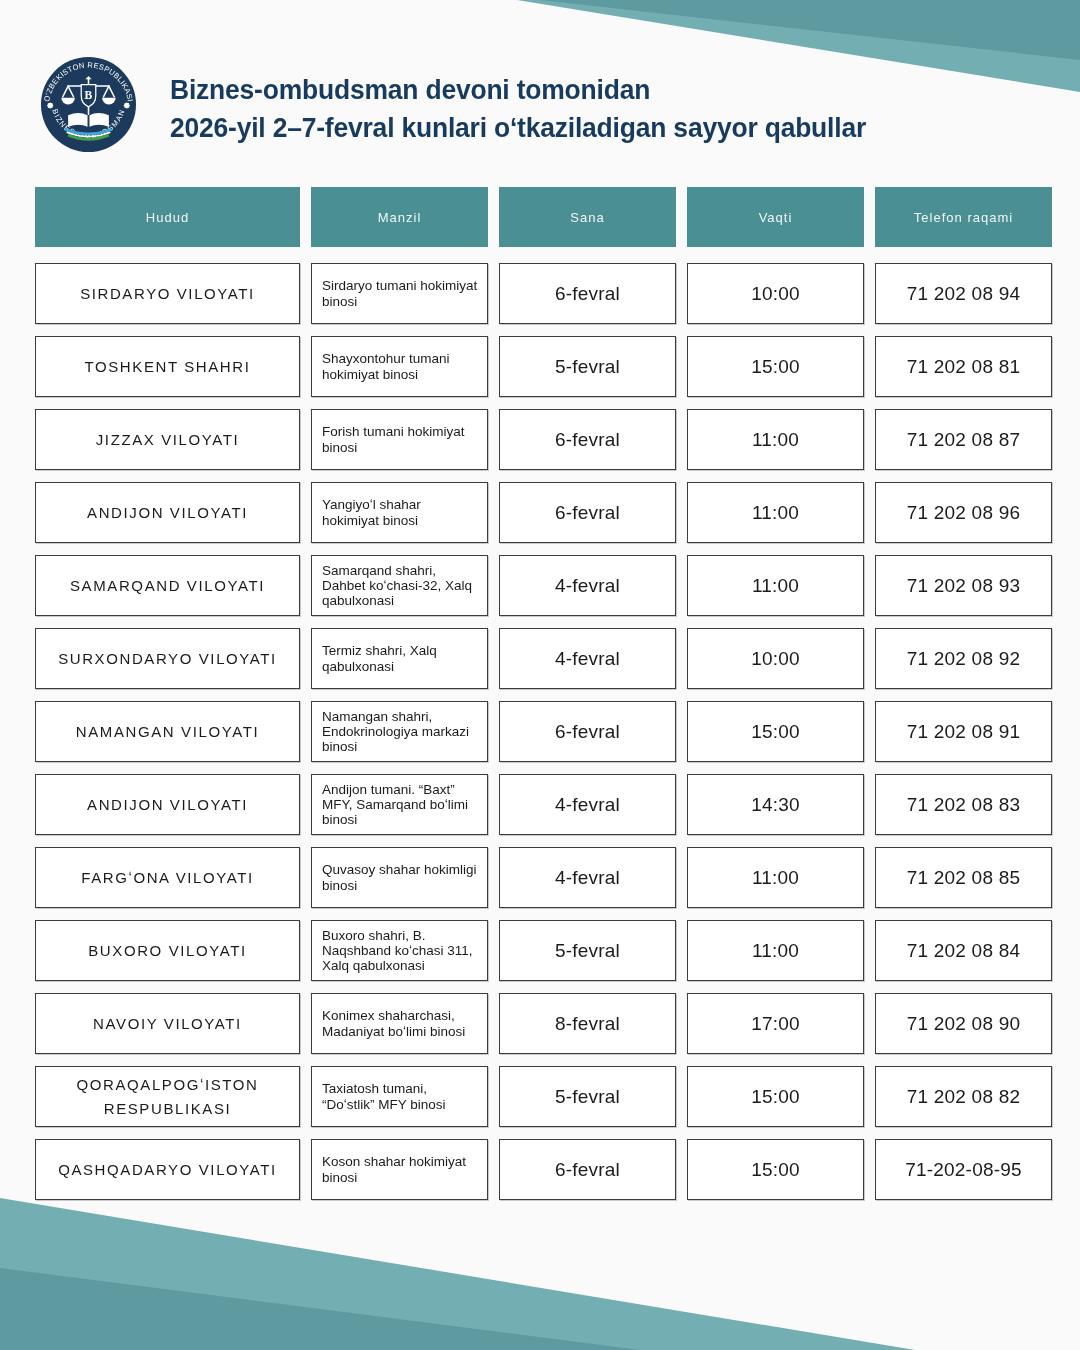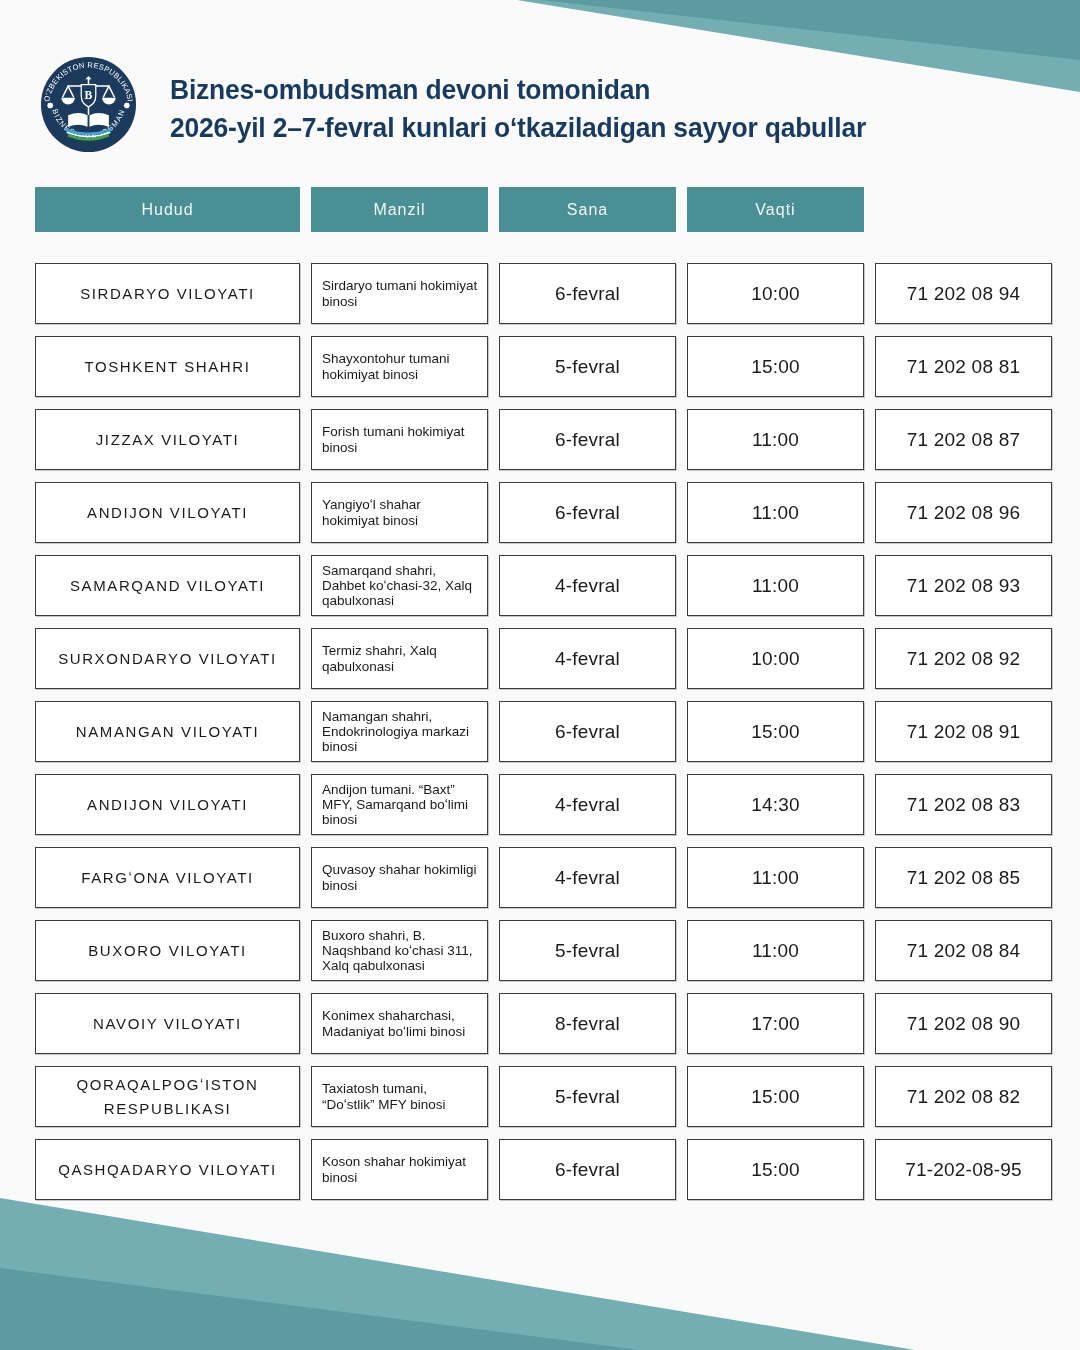--- a/index.html
+++ b/index.html
@@ -25,23 +25,23 @@
     color:var(--navy);font-weight:bold;font-size:27px;line-height:1.4;
     letter-spacing:-0.2px;transform:scaleX(.98);transform-origin:left top;
     white-space:nowrap;
   }
   .thead,.tbody{
     position:absolute;left:35px;width:1017px;z-index:1;display:grid;
     grid-template-columns:265px 177px 177px 177px 177px;column-gap:11px;
   }
   .thead{top:187px;}
   .th{
-    height:45px;background:var(--accent-teal);color:#f2f6f6;
+    height:60px;background:var(--accent-teal);color:#f2f6f6;
     display:flex;align-items:center;justify-content:center;
-    font-size:16px;letter-spacing:1px;
+    font-size:13px;letter-spacing:1px;
   }
   .tbody{top:263px;row-gap:12px;grid-auto-rows:61px;}
   .row{display:contents;}
   .cell{
     background:#ffffff;border:1.5px solid var(--cell-border);
     box-shadow:1px 1px 0 rgba(90,90,90,.3);
     display:flex;align-items:center;justify-content:center;
     color:var(--text-dark);box-sizing:border-box;overflow:hidden;
   }
   .cell.hudud{font-size:15px;letter-spacing:1.6px;text-align:center;line-height:1.6;padding:0 8px;}
@@ -105,20 +105,21 @@
   <div class="titles">
     <div>Biznes-ombudsman devoni tomonidan</div>
     <div>2026-yil 2–7-fevral kunlari oʻtkaziladigan sayyor qabullar</div>
   </div>
 
   <div class="thead">
     <div class="th">Hudud</div>
     <div class="th">Manzil</div>
     <div class="th">Sana</div>
     <div class="th">Vaqti</div>
+    <div class="th">Telefon raqami</div>
   </div>
 
   <div class="tbody">
     <div class="row">
       <div class="cell hudud">SIRDARYO VILOYATI</div>
       <div class="cell manzil">Sirdaryo tumani hokimiyat binosi</div>
       <div class="cell sana">6-fevral</div>
       <div class="cell vaqti">10:00</div>
       <div class="cell telefon">71 202 08 94</div>
     </div>

